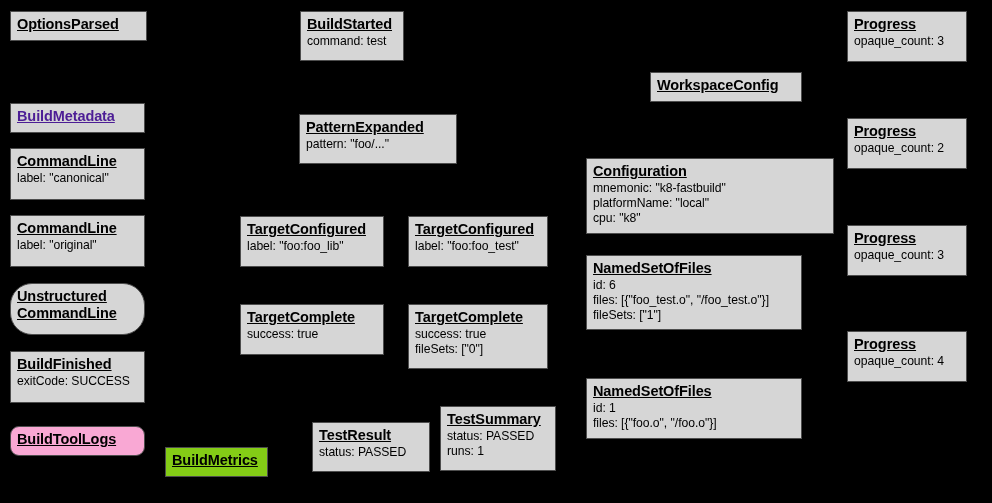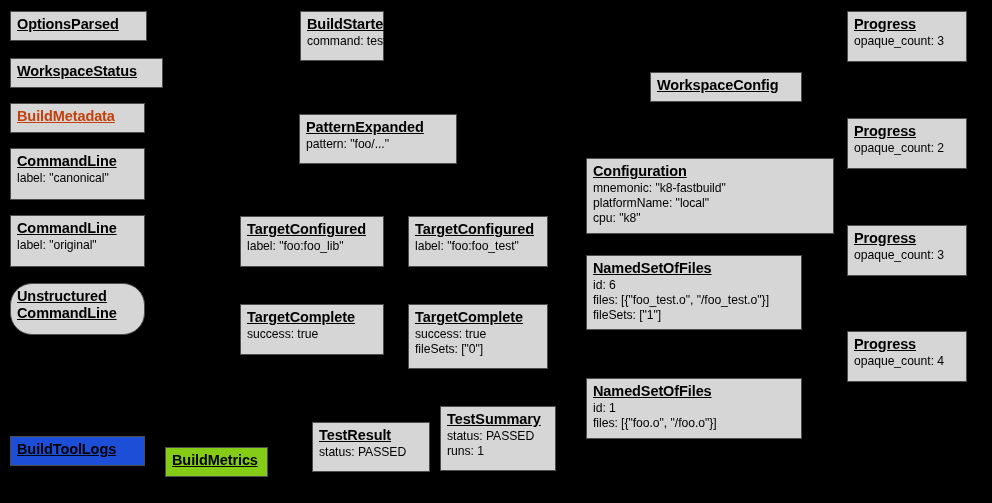--- a/index.html
+++ b/index.html
@@ -46,39 +46,36 @@
     letter-spacing: -0.05px;
   }
 </style>
 </head>
 <body>
 
 <div id="canvas" style="background: rgb(0, 0, 0);">
     <div class="node" style="left: 10px; top: 11px; width: 137px; height: 30px; background: rgb(214, 214, 214); border-color: rgb(77, 77, 77); color: rgb(0, 0, 0);">
       <span class="node-title">OptionsParsed</span>
     </div>
-    <div class="node" style="left: 300px; top: 11px; width: 84px; height: 50px; background: rgb(214, 214, 214); border-color: rgb(77, 77, 77); color: rgb(0, 0, 0);">
+    <div class="node" style="left: 300px; top: 11px; width: 104px; height: 50px; background: rgb(214, 214, 214); border-color: rgb(77, 77, 77); color: rgb(0, 0, 0);">
       <span class="node-title">BuildStarted</span>
       <span class="node-fields">
         <span class="node-field">command: test</span>
       </span>
     </div>
     <div class="node" style="left: 847px; top: 11px; width: 120px; height: 51px; background: rgb(214, 214, 214); border-color: rgb(77, 77, 77); color: rgb(0, 0, 0);">
       <span class="node-title">Progress</span>
       <span class="node-fields">
         <span class="node-field">opaque_count: 3</span>
       </span>
     </div>
-    <div class="node" style="left: 10px; top: 58px; width: 153px; height: 30px; background: rgb(214, 214, 214); border-color: rgb(77, 77, 77); color: rgb(0, 0, 0);">
-      <span class="node-title">WorkspaceStatus</span>
-    </div>
     <div class="node" style="left: 650px; top: 72px; width: 152px; height: 30px; background: rgb(214, 214, 214); border-color: rgb(77, 77, 77); color: rgb(0, 0, 0);">
       <span class="node-title">WorkspaceConfig</span>
     </div>
-    <div class="node" style="left: 10px; top: 103px; width: 135px; height: 30px; background: rgb(214, 214, 214); border-color: rgb(77, 77, 77); color: #c2410c;">
+    <div class="node" style="left: 10px; top: 103px; width: 135px; height: 30px; background: rgb(214, 214, 214); border-color: rgb(77, 77, 77); color: #4c1d95;">
       <span class="node-title">BuildMetadata</span>
     </div>
     <div class="node" style="left: 299px; top: 114px; width: 158px; height: 50px; background: rgb(214, 214, 214); border-color: rgb(77, 77, 77); color: rgb(0, 0, 0);">
       <span class="node-title">PatternExpanded</span>
       <span class="node-fields">
         <span class="node-field">pattern: "foo/..."</span>
       </span>
     </div>
     <div class="node" style="left: 847px; top: 118px; width: 120px; height: 51px; background: rgb(214, 214, 214); border-color: rgb(77, 77, 77); color: rgb(0, 0, 0);">
       <span class="node-title">Progress</span>
@@ -148,39 +145,45 @@
         <span class="node-field">success: true</span>
         <span class="node-field">fileSets: ["0"]</span>
       </span>
     </div>
     <div class="node" style="left: 847px; top: 331px; width: 120px; height: 51px; background: rgb(214, 214, 214); border-color: rgb(77, 77, 77); color: rgb(0, 0, 0);">
       <span class="node-title">Progress</span>
       <span class="node-fields">
         <span class="node-field">opaque_count: 4</span>
       </span>
     </div>
+    <div class="node" style="left: 10px; top: 351px; width: 135px; height: 52px; background: rgb(214, 214, 214); border-color: rgb(77, 77, 77); color: rgb(0, 0, 0);">
+      <span class="node-title">BuildFinished</span>
+      <span class="node-fields">
+        <span class="node-field">exitCode: SUCCESS</span>
+      </span>
+    </div>
     <div class="node" style="left: 586px; top: 378px; width: 216px; height: 61px; background: rgb(214, 214, 214); border-color: rgb(77, 77, 77); color: rgb(0, 0, 0);">
       <span class="node-title">NamedSetOfFiles</span>
       <span class="node-fields">
         <span class="node-field">id: 1</span>
         <span class="node-field">files: [{"foo.o", "/foo.o"}]</span>
       </span>
     </div>
     <div class="node" style="left: 440px; top: 406px; width: 116px; height: 65px; background: rgb(214, 214, 214); border-color: rgb(77, 77, 77); color: rgb(0, 0, 0);">
       <span class="node-title">TestSummary</span>
       <span class="node-fields">
         <span class="node-field">status: PASSED</span>
         <span class="node-field">runs: 1</span>
       </span>
     </div>
     <div class="node" style="left: 312px; top: 422px; width: 118px; height: 50px; background: rgb(214, 214, 214); border-color: rgb(77, 77, 77); color: rgb(0, 0, 0);">
       <span class="node-title">TestResult</span>
       <span class="node-fields">
         <span class="node-field">status: PASSED</span>
       </span>
     </div>
-    <div class="node" style="left: 10px; top: 436px; width: 135px; height: 30px; background: #1d4ed8; border-color: rgb(77, 77, 77); color: rgb(0, 0, 0);">
+    <div class="node" style="left: 10px; top: 426px; width: 135px; height: 30px; background: #f9a8d4; border-color: rgb(77, 77, 77); color: rgb(0, 0, 0); border-radius: 9px;">
       <span class="node-title">BuildToolLogs</span>
     </div>
     <div class="node" style="left: 165px; top: 447px; width: 103px; height: 30px; background: #84cc16; border-color: rgb(77, 77, 77); color: rgb(0, 0, 0);">
       <span class="node-title">BuildMetrics</span>
     </div>
   </div>
 
 </body></html>

